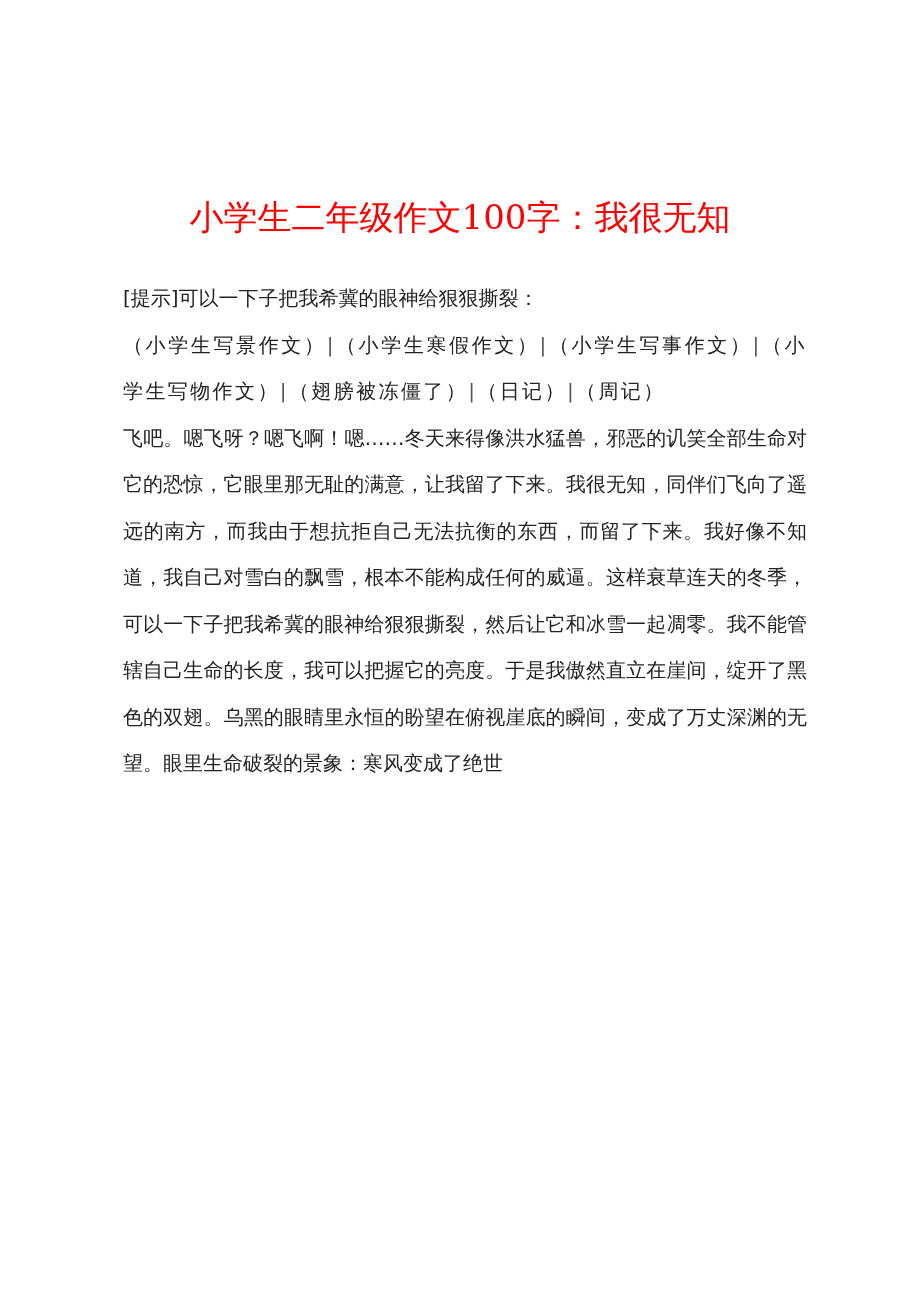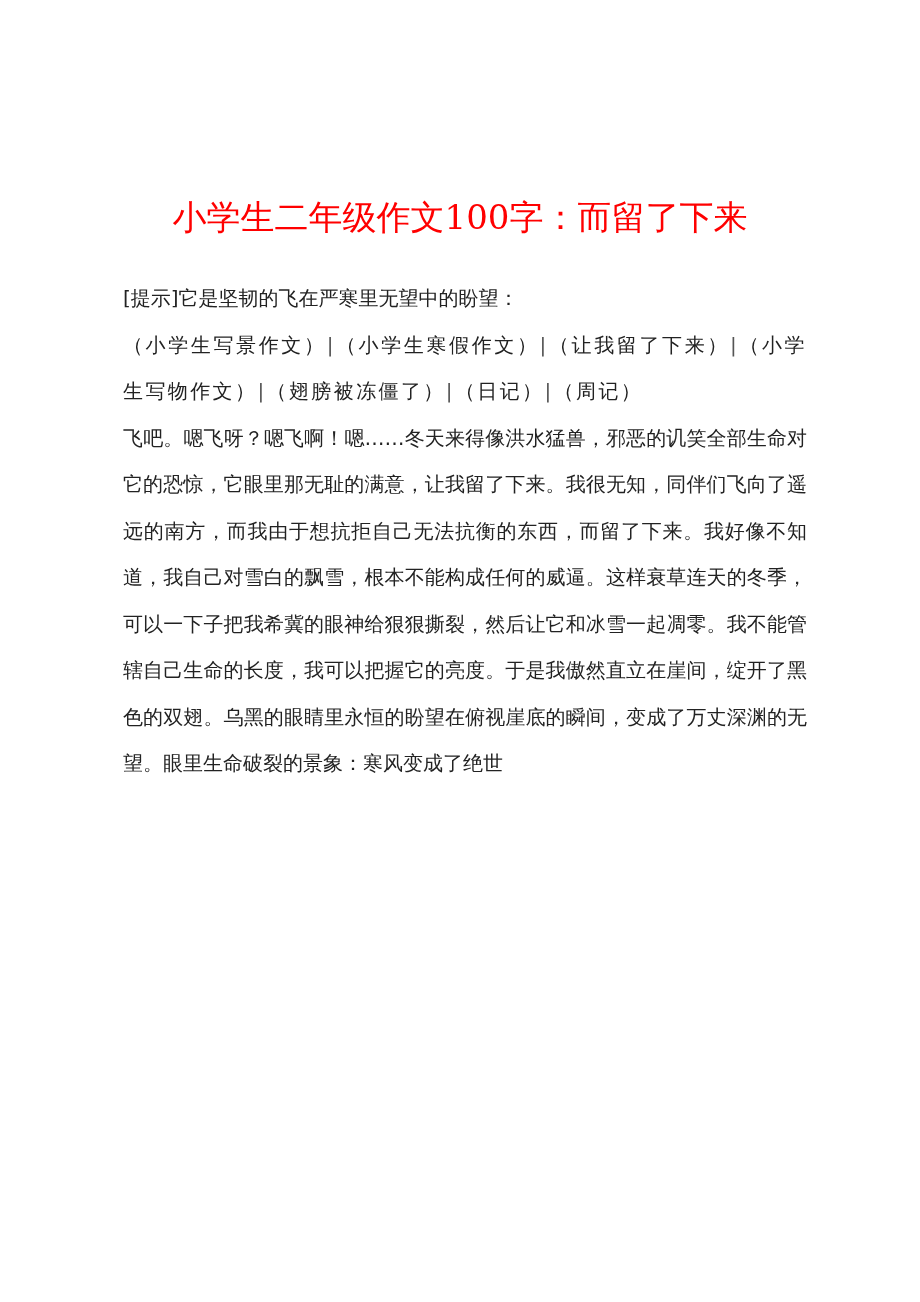--- a/index.html
+++ b/index.html
@@ -20,22 +20,22 @@
   }
   .body-text p { margin: 0; text-align: justify; text-align-last: left; }
   .body-text p.indent { text-indent: 40px; }
   .links { letter-spacing: 2.4px; }
   .sep { color: #555; }
 </style>
 </head>
 <body>
 
 <div class="page">
-  <h1 class="title">小学生二年级作文100字：而留了下来</h1>
+  <h1 class="title">小学生二年级作文100字：我很无知</h1>
 
   <div class="body-text">
-    <p>[提示]它是坚韧的飞在严寒里无望中的盼望：</p>
+    <p>[提示]可以一下子把我希冀的眼神给狠狠撕裂：</p>
     <p class="links">
-      <span>（小学生写景作文）</span><span class="sep">|</span><span>（小学生寒假作文）</span><span class="sep">|</span><span>（让我留了下来）</span><span class="sep">|</span><span>（小学生写物作文）</span><span class="sep">|</span><span>（翅膀被冻僵了）</span><span class="sep">|</span><span>（日记）</span><span class="sep">|</span><span>（周记）</span>
+      <span>（小学生写景作文）</span><span class="sep">|</span><span>（小学生寒假作文）</span><span class="sep">|</span><span>（小学生写事作文）</span><span class="sep">|</span><span>（小学生写物作文）</span><span class="sep">|</span><span>（翅膀被冻僵了）</span><span class="sep">|</span><span>（日记）</span><span class="sep">|</span><span>（周记）</span>
     </p>
     <p>飞吧。嗯飞呀？嗯飞啊！嗯……冬天来得像洪水猛兽，邪恶的讥笑全部生命对它的恐惊，它眼里那无耻的满意，让我留了下来。我很无知，同伴们飞向了遥远的南方，而我由于想抗拒自己无法抗衡的东西，而留了下来。我好像不知道，我自己对雪白的飘雪，根本不能构成任何的威逼。这样衰草连天的冬季，可以一下子把我希冀的眼神给狠狠撕裂，然后让它和冰雪一起凋零。我不能管辖自己生命的长度，我可以把握它的亮度。于是我傲然直立在崖间，绽开了黑色的双翅。乌黑的眼睛里永恒的盼望在俯视崖底的瞬间，变成了万丈深渊的无望。眼里生命破裂的景象：寒风变成了绝世</p>
   </div>
 </div>
 
 </body></html>

